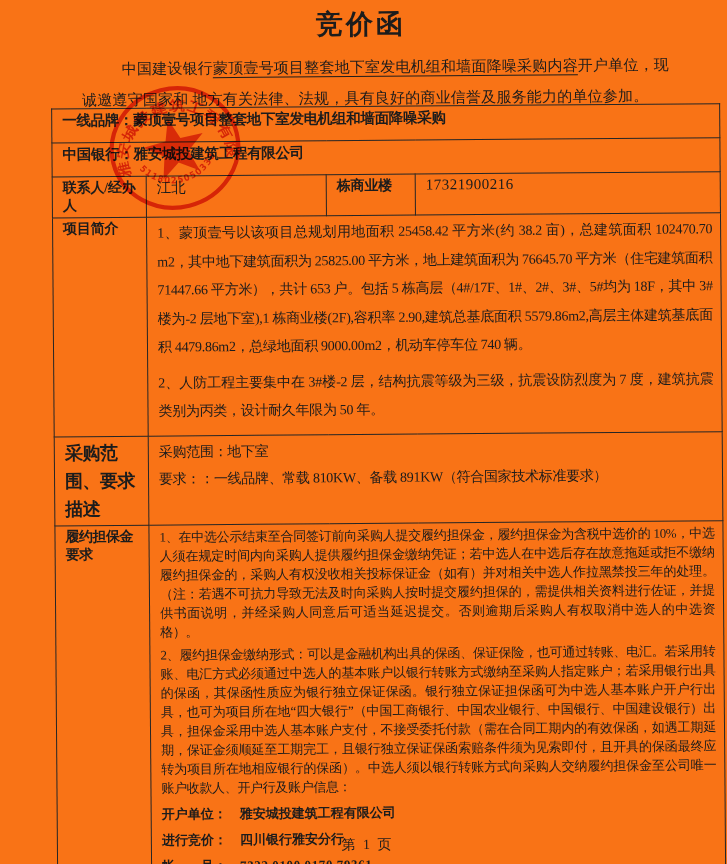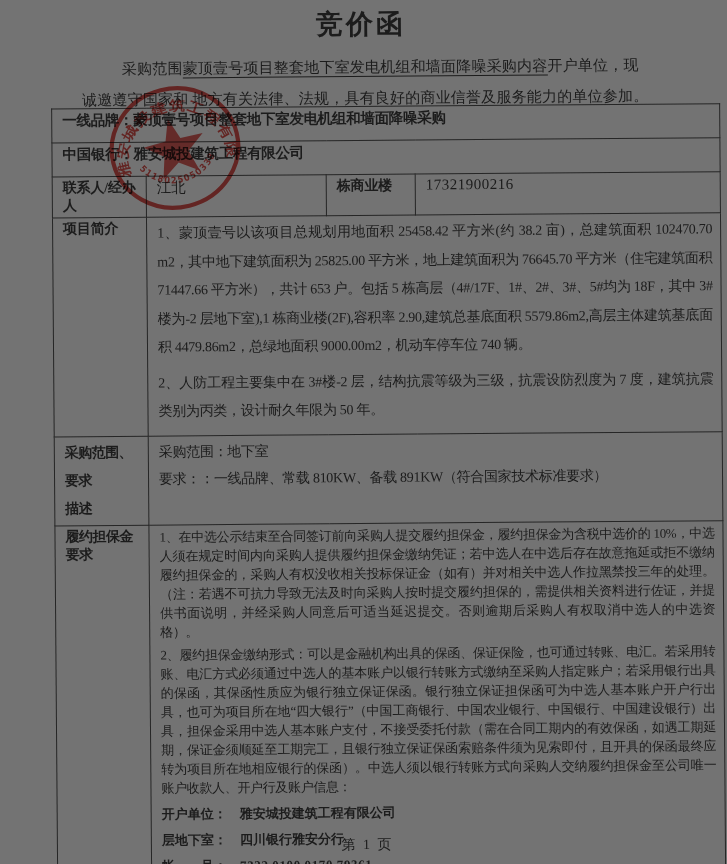--- a/index.html
+++ b/index.html
@@ -1,18 +1,18 @@
 <!DOCTYPE html>
 <html><head>
 <meta charset="utf-8">
 <style>
   html,body{margin:0;padding:0;background:#e8e8e6;}
   .sheet{
     position:relative;width:727px;height:864px;overflow:hidden;
-    background:#737373;
+    background:#f97316;
     font-family:"Liberation Serif","DejaVu Serif",serif;
     color:#1c1c1c;
   }
   .rot{position:absolute;left:0;top:0;width:727px;height:864px;transform:rotate(-0.45deg);transform-origin:50% 40%;}
   .doc-title{
     position:absolute;left:0;top:6px;width:727px;text-align:center;
     font-size:27px;font-weight:bold;letter-spacing:3px;
   }
   .intro{position:absolute;left:84px;top:52px;width:572px;font-size:15px;line-height:31px;letter-spacing:0.2px;}
   .intro .l1{padding-left:40px;white-space:nowrap;}
@@ -26,21 +26,21 @@
     padding:2px 8px 2px 10px;overflow:hidden;
   }
   td.lbl{font-weight:bold;font-size:14px;letter-spacing:-0.2px;padding-top:6px;}
   .r-small td{height:26px;}
   .rowline{font-weight:bold;font-size:14.5px;letter-spacing:-0.3px;padding-top:3px;}
   .phone{font-size:15px;padding-left:24px;letter-spacing:0.5px;}
   .contact-name{font-size:14.5px;padding-top:4px;}
   td.overview-cell{font-size:14px;line-height:28.5px;letter-spacing:-0.3px;text-align:justify;padding:4px 10px 0 12px;}
   td.overview-cell p{margin:0 0 7px 0;}
   td.scope-cell{font-size:14px;line-height:27.5px;letter-spacing:-0.3px;padding-top:4px;}
-  td.lbl-scope{font-weight:bold;font-size:14px;line-height:28px;letter-spacing:-0.5px;padding-top:5px;}
+  td.lbl-scope{font-weight:bold;font-size:18px;line-height:28px;letter-spacing:-0.5px;padding-top:5px;}
   td.lbl-mid{vertical-align:middle;font-weight:bold;font-size:14px;letter-spacing:-0.5px;}
   td.guar-cell{font-size:13px;line-height:19px;letter-spacing:-0.35px;text-align:justify;padding:5px 10px 0 12px;}
   td.guar-cell p{margin:0 0 4px 0;}
   .bankline{line-height:26px;font-weight:bold;letter-spacing:0;}
   .bankline .bl{display:inline-block;width:78px;font-weight:bold;}
   .bankline .bv{font-weight:bold;}
   .acct{letter-spacing:0.6px;}
   .footer{position:absolute;left:0;top:836px;width:727px;text-align:center;font-size:14px;letter-spacing:2px;}
   .stamp{
     position:absolute;left:106px;top:83px;width:138px;height:130px;
@@ -49,21 +49,21 @@
 </style>
 </head>
 <body>
 
 <div class="sheet">
   <div class="rot">
 
     <div class="doc-title">竞价函</div>
 
     <div class="intro">
-      <div class="l1"><span>采购范围</span><span class="ul">蒙顶壹号项目整套地下室发电机组和墙面降噪采购内容</span><span>开户单位，现</span></div>
+      <div class="l1"><span>中国建设银行</span><span class="ul">蒙顶壹号项目整套地下室发电机组和墙面降噪采购内容</span><span>开户单位，现</span></div>
       <div class="l2">诚邀遵守国家和 地方有关法律、法规，具有良好的商业信誉及服务能力的单位参加。</div>
     </div>
 
     <table class="main">
       <colgroup>
           <col style="width:94px">
           <col style="width:180px">
           <col style="width:89px">
           <col style="width:305px">
         </colgroup>
@@ -102,21 +102,21 @@
           <div>要求：：一线品牌、常载 810KW、备载 891KW（符合国家技术标准要求）</div>
         </td>
       </tr>
 
       <tr>
         <td class="lbl-mid" style="height:363px">履约担保金要求</td>
         <td colspan="3" class="guar-cell">
           <p>1、在中选公示结束至合同签订前向采购人提交履约担保金，履约担保金为含税中选价的 10%，中选人须在规定时间内向采购人提供履约担保金缴纳凭证；若中选人在中选后存在故意拖延或拒不缴纳履约担保金的，采购人有权没收相关投标保证金（如有）并对相关中选人作拉黑禁投三年的处理。（注：若遇不可抗力导致无法及时向采购人按时提交履约担保的，需提供相关资料进行佐证，并提供书面说明，并经采购人同意后可适当延迟提交。否则逾期后采购人有权取消中选人的中选资格）。</p>
           <p>2、履约担保金缴纳形式：可以是金融机构出具的保函、保证保险，也可通过转账、电汇。若采用转账、电汇方式必须通过中选人的基本账户以银行转账方式缴纳至采购人指定账户；若采用银行出具的保函，其保函性质应为银行独立保证保函。银行独立保证担保函可为中选人基本账户开户行出具，也可为项目所在地“四大银行”（中国工商银行、中国农业银行、中国银行、中国建设银行）出具，担保金采用中选人基本账户支付，不接受委托付款（需在合同工期内的有效保函，如遇工期延期，保证金须顺延至工期完工，且银行独立保证保函索赔条件须为见索即付，且开具的保函最终应转为项目所在地相应银行的保函）。中选人须以银行转账方式向采购人交纳履约担保金至公司唯一账户收款人、开户行及账户信息：</p>
           <div class="bankline"><span class="bl">开户单位：</span><span class="bv">雅安城投建筑工程有限公司</span></div>
-          <div class="bankline"><span class="bl">层地下室：</span><span class="bv">四川银行雅安分行</span></div>
+          <div class="bankline"><span class="bl">进行竞价：</span><span class="bv">四川银行雅安分行</span></div>
           <div class="bankline"><span class="bl">帐　　号：</span><span class="bv acct">7322 0100 0170 79361</span></div>
 
         </td>
       </tr>
     </tbody>
       </table>
 
     <div class="footer">第 1 页</div>
   </div>
 

